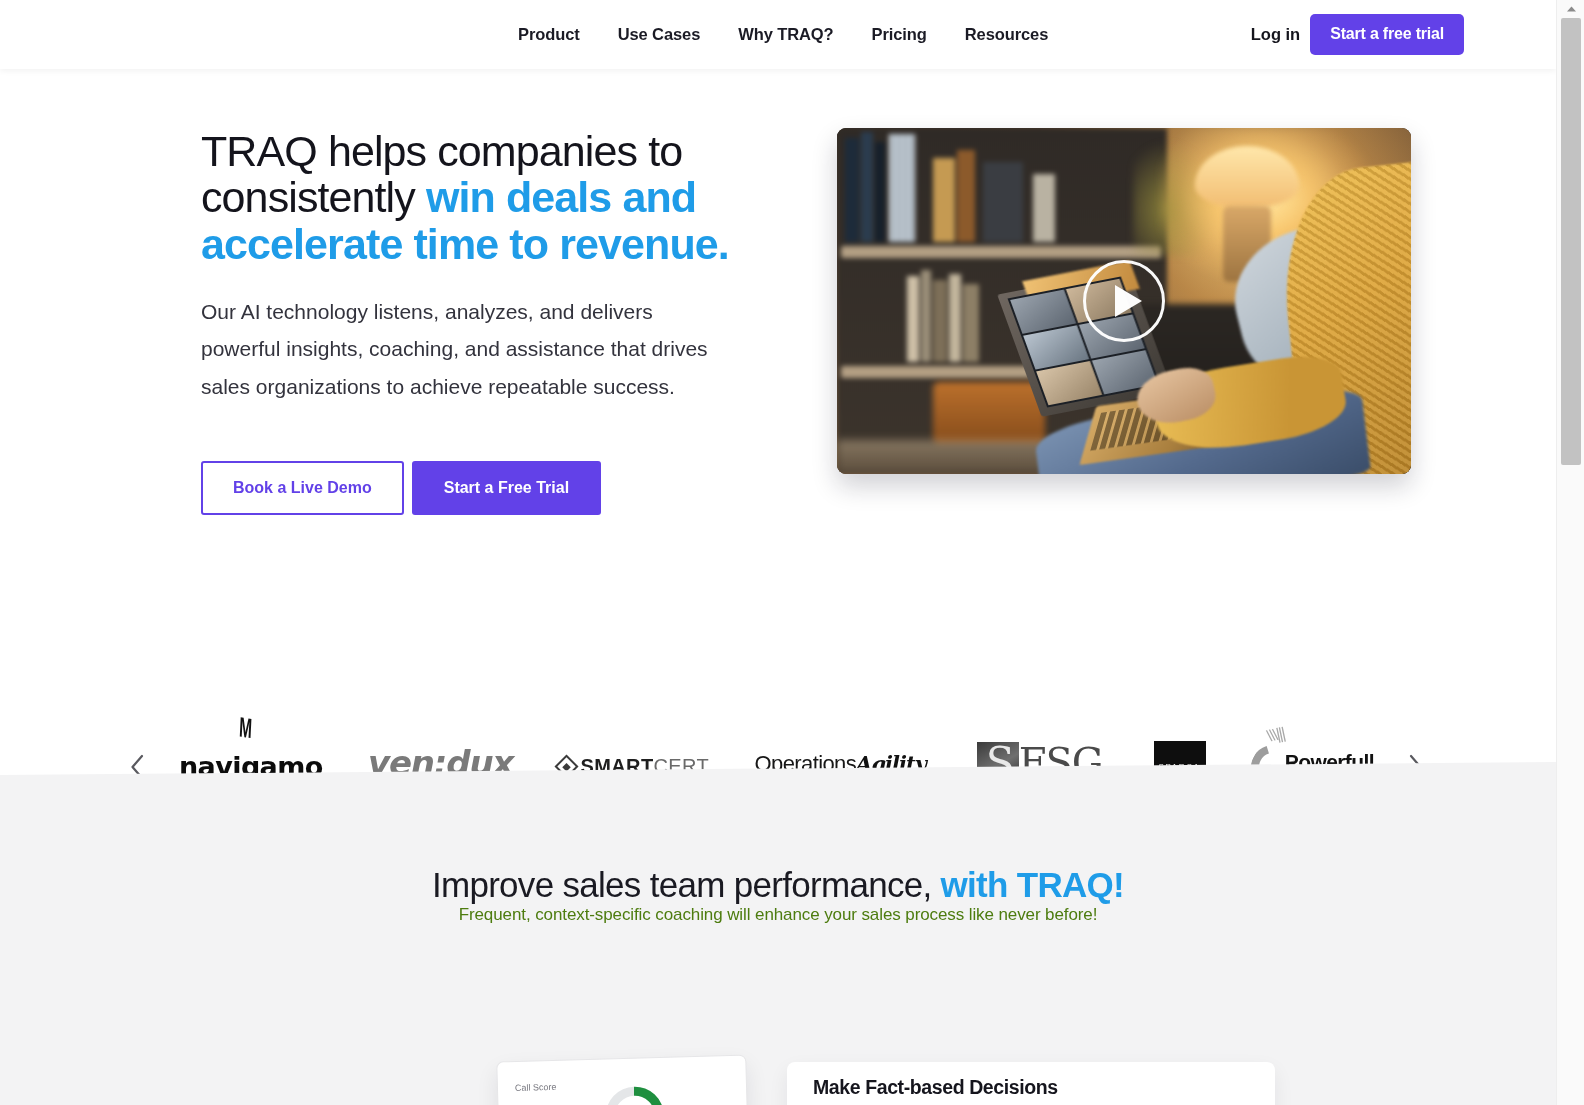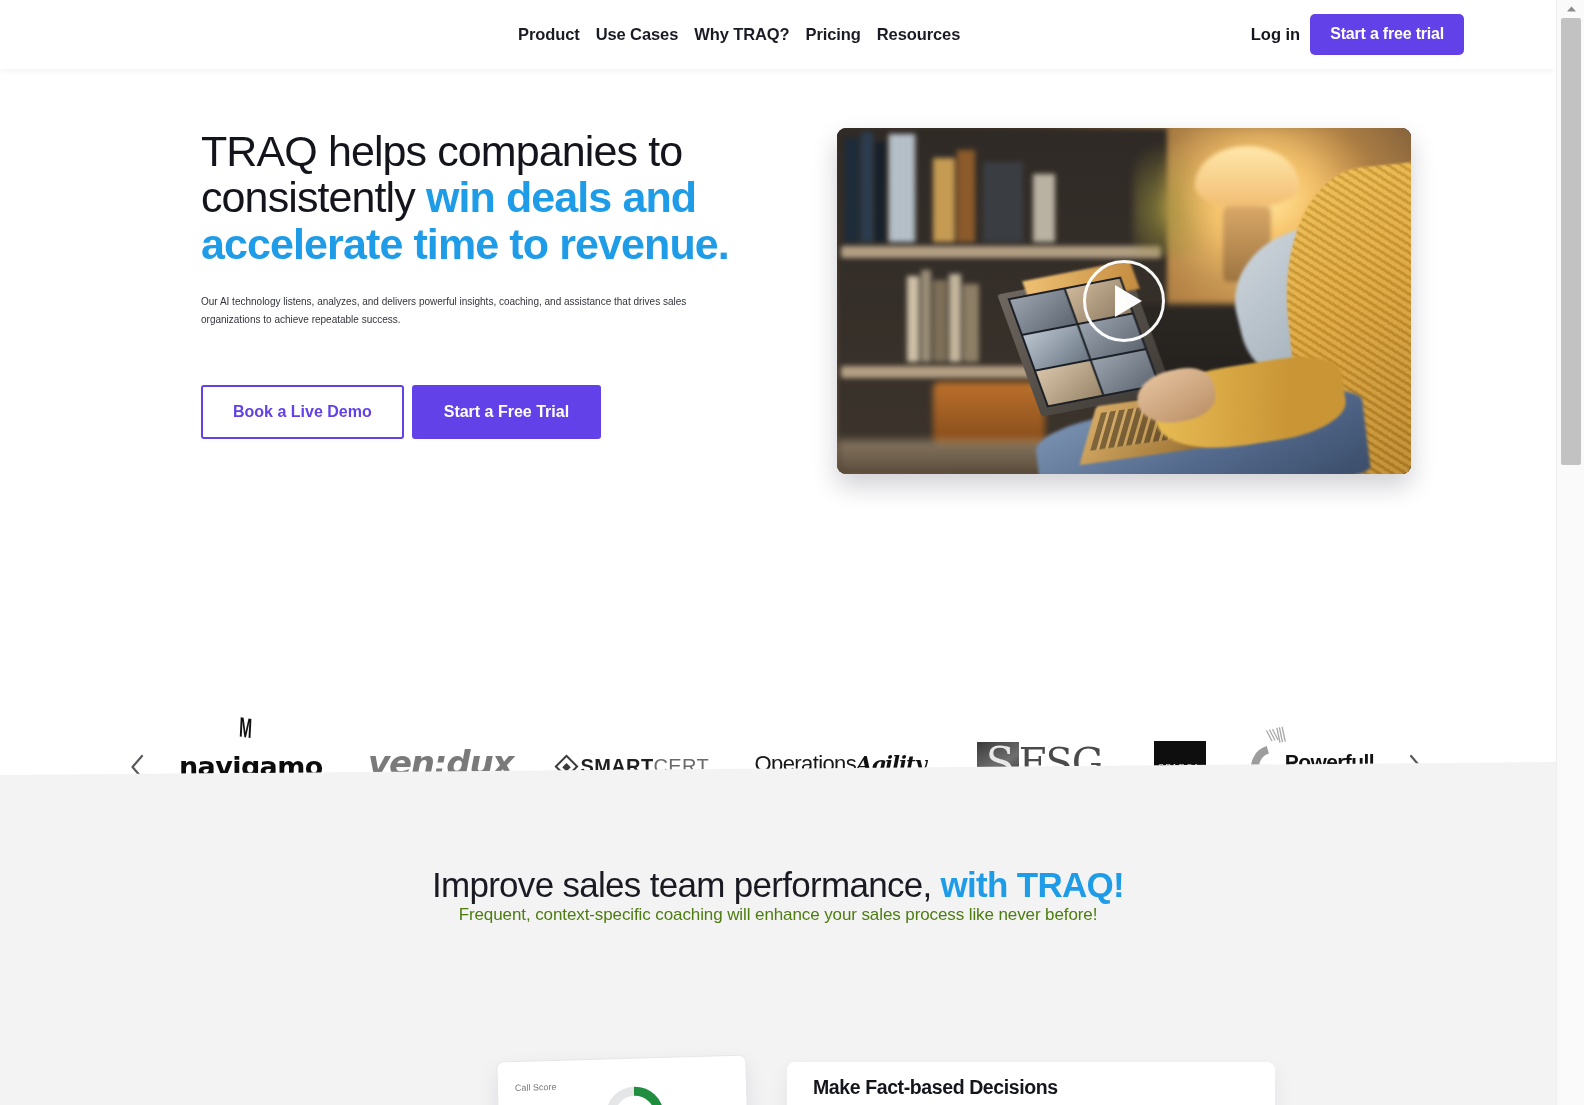--- a/index.html
+++ b/index.html
@@ -41,21 +41,21 @@
   .logo-mark i { position: absolute; display: block; border-radius: 1px; }
   .logo-text {
     font-size: 37px; font-weight: 700; letter-spacing: -1.6px;
     color: #2e2e2e; line-height: 1; white-space: nowrap;
     font-family: "Liberation Sans", sans-serif;
   }
   .logo-text .dot-ai { color: #1f9ce8; }
 
   #nav {
     position: absolute; left: 518px; top: 0; height: 69px;
-    display: flex; align-items: center; gap: 16px;
+    display: flex; align-items: center; gap: 38px;
   }
   .nav-item {
     font-size: 16.5px; font-weight: 700; color: #1b1b25;
     cursor: pointer; white-space: nowrap; letter-spacing: -0.1px;
   }
   #header-actions {
     position: absolute; right: 92px; top: 0; height: 69px;
     display: flex; align-items: center; gap: 10px;
   }
   #login-link {
@@ -75,21 +75,21 @@
   #hero { position: absolute; left: 0; top: 69px; width: 1556px; height: 706px; background: #fff; }
 
   #hero-copy { position: absolute; left: 201px; top: 59px; width: 530px; }
   #hero-title {
     font-size: 43px; font-weight: 400; line-height: 1.08;
     color: #14141c; letter-spacing: -0.9px;
   }
   #hero-title .hl { color: #1f9ce8; font-weight: 700; }
   #hero-sub {
     margin-top: 26px;
-    font-size: 10px; line-height: 1.77; color: #33333d;
+    font-size: 21px; line-height: 1.77; color: #33333d;
     max-width: 515px;
   }
   #hero-buttons { margin-top: 56px; display: flex; gap: 8px; align-items: center; }
   #demo-btn {
     background: #ffffff; color: #6241e8;
     border: 2px solid #6241e8; border-radius: 3px;
     font-size: 16px; font-weight: 700;
     padding: 16px 30px; cursor: pointer; white-space: nowrap;
     font-family: "Liberation Sans", sans-serif;
   }

